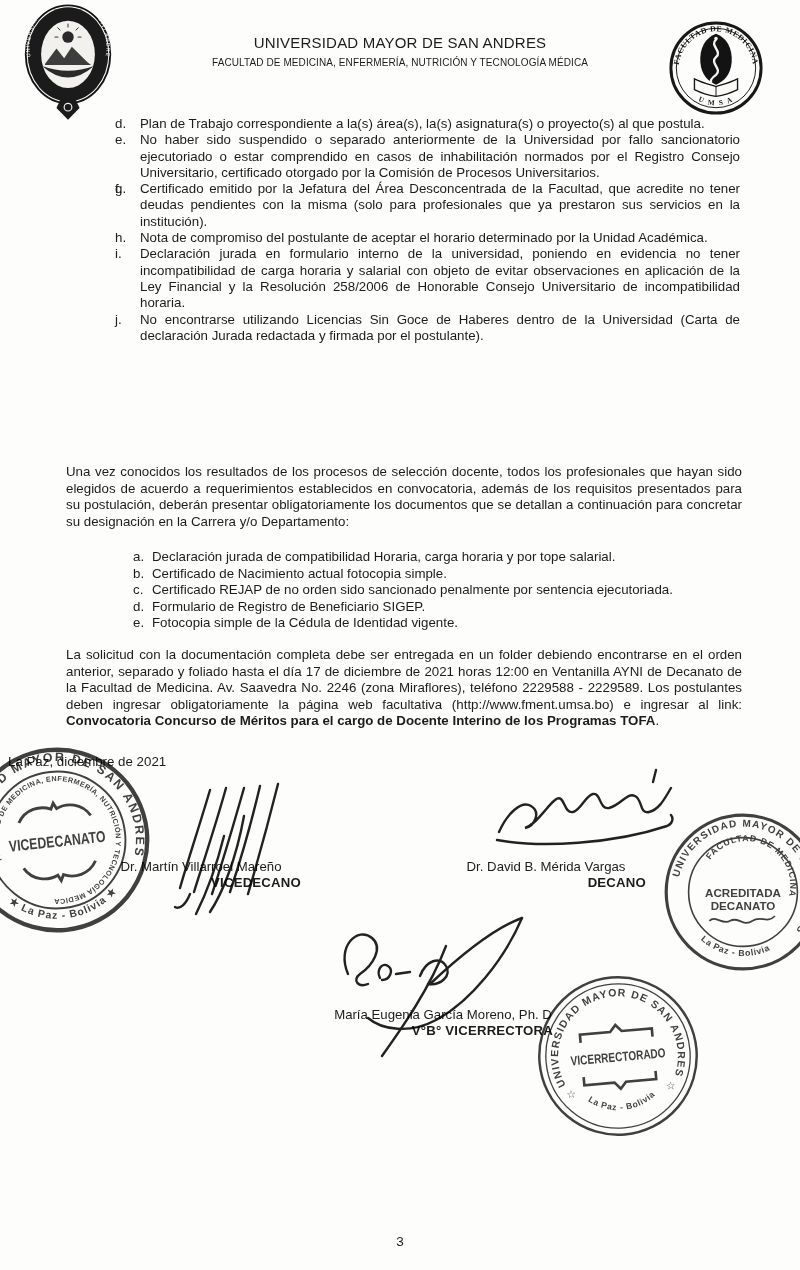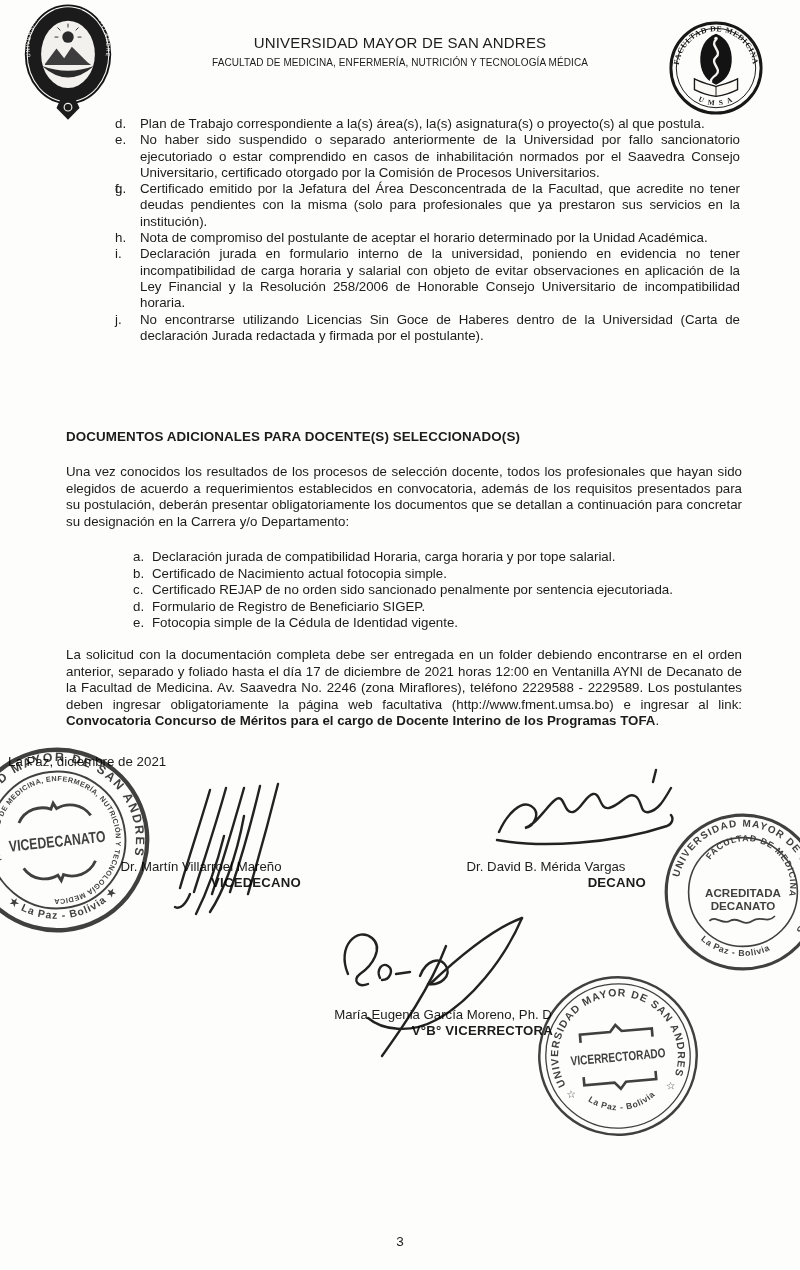--- a/index.html
+++ b/index.html
@@ -88,29 +88,28 @@
     <line x1="50" y1="69" x2="50" y2="79" stroke="#181818" stroke-width="1"></line>
   </svg>
 
   <div class="hdr">
     <div class="hdr-l1">UNIVERSIDAD MAYOR DE SAN ANDRES</div>
     <div class="hdr-l2">FACULTAD DE MEDICINA, ENFERMERÍA, NUTRICIÓN Y TECNOLOGÍA MÉDICA</div>
   </div>
 
   <div class="list-dj">
     <div class="item"><span class="lbl">d.</span><span>Plan de Trabajo correspondiente a la(s) área(s), la(s) asignatura(s) o proyecto(s) al que postula.</span></div>
-    <div class="item"><span class="lbl">e.</span><span>No haber sido suspendido o separado anteriormente de la Universidad por fallo sancionatorio ejecutoriado o estar comprendido en casos de inhabilitación normados por el Saavedra Consejo Universitario, certificado otorgado por la Comisión de Procesos Universitarios.</span></div>
+    <div class="item"><span class="lbl">e.</span><span>No haber sido suspendido o separado anteriormente de la Universidad por fallo sancionatorio ejecutoriado o estar comprendido en casos de inhabilitación normados por el Registro Consejo Universitario, certificado otorgado por la Comisión de Procesos Universitarios.</span></div>
     <div class="item"><span class="lbl">f.</span></div>
     <div class="item"><span class="lbl">g.</span><span>Certificado emitido por la Jefatura del Área Desconcentrada de la Facultad, que acredite no tener deudas pendientes con la misma (solo para profesionales que ya prestaron sus servicios en la institución).</span></div>
     <div class="item"><span class="lbl">h.</span><span>Nota de compromiso del postulante de aceptar el horario determinado por la Unidad Académica.</span></div>
     <div class="item"><span class="lbl">i.</span><span>Declaración jurada en formulario interno de la universidad, poniendo en evidencia no tener incompatibilidad de carga horaria y salarial con objeto de evitar observaciones en aplicación de la Ley Financial y la Resolución 258/2006 de Honorable Consejo Universitario de incompatibilidad horaria.</span></div>
     <div class="item"><span class="lbl">j.</span><span>No encontrarse utilizando Licencias Sin Goce de Haberes dentro de la Universidad (Carta de declaración Jurada redactada y firmada por el postulante).</span></div>
   </div>
 
-  <div class="heading">DOCUMENTOS ADICIONALES PARA DOCENTE(S) SELECCIONADO(S)</div>
   <div class="intro">Una vez conocidos los resultados de los procesos de selección docente, todos los profesionales que hayan sido elegidos de acuerdo a requerimientos establecidos en convocatoria, además de los requisitos presentados para su postulación, deberán presentar obligatoriamente los documentos que se detallan a continuación para concretar su designación en la Carrera y/o Departamento:</div>
 
   <div class="list-ae">
     <div class="item"><span class="lbl">a.</span><span>Declaración jurada de compatibilidad Horaria, carga horaria y por tope salarial.</span></div>
     <div class="item"><span class="lbl">b.</span><span>Certificado de Nacimiento actual fotocopia simple.</span></div>
     <div class="item"><span class="lbl">c.</span><span>Certificado REJAP de no orden sido sancionado penalmente por sentencia ejecutoriada.</span></div>
     <div class="item"><span class="lbl">d.</span><span>Formulario de Registro de Beneficiario SIGEP.</span></div>
     <div class="item"><span class="lbl">e.</span><span>Fotocopia simple de la Cédula de Identidad vigente.</span></div>
   </div>
 

